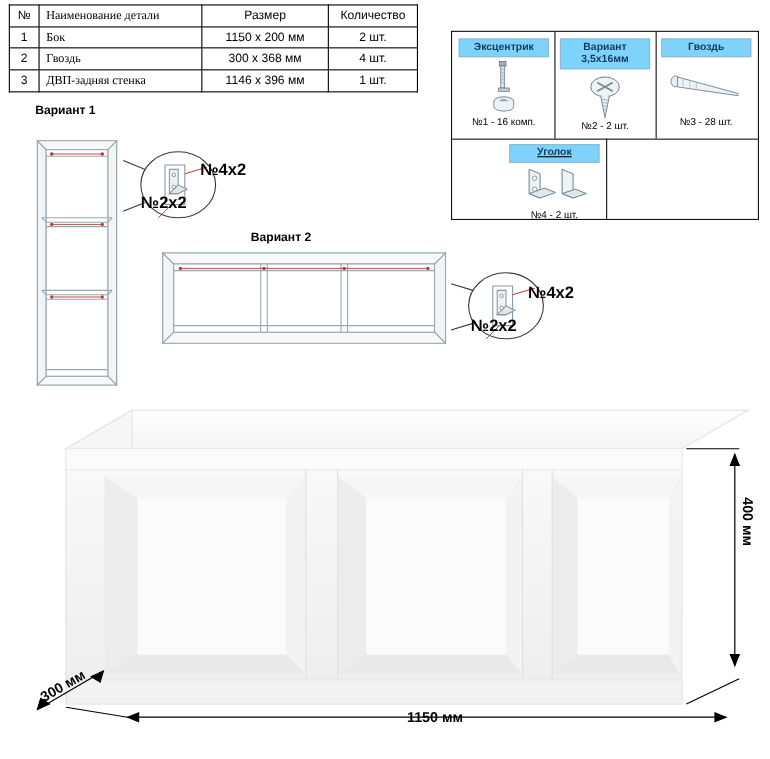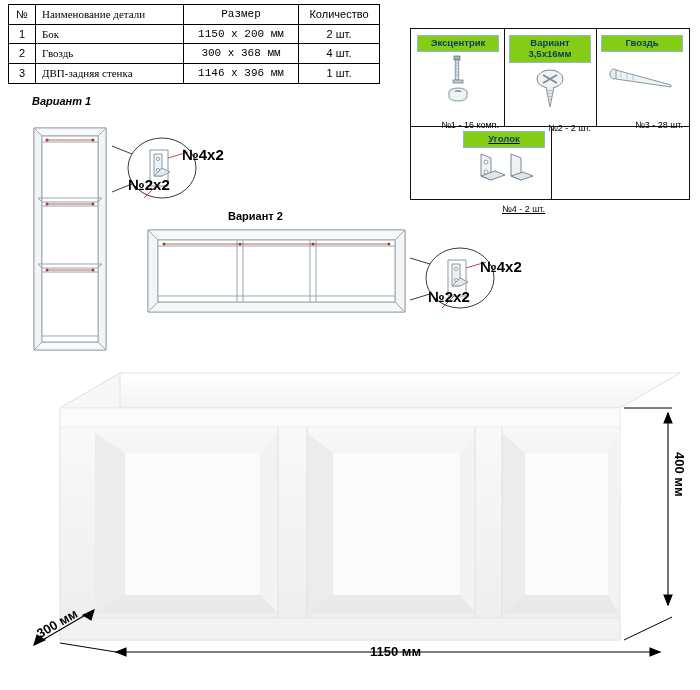--- a/index.html
+++ b/index.html
@@ -22,44 +22,44 @@
   #parts-table th,#parts-table td{
     border:1px solid #000;
     padding:3px 4px;
     text-align:center;
     font-weight:normal;
     line-height:1.15;
   }
   #parts-table th{font-weight:normal;}
   #parts-table td.name,#parts-table th.name{text-align:left;padding-left:6px;font-family:Liberation Serif, serif;}
   #parts-table .num{width:18px;}
-  #parts-table .size{width:106px;font-family:Liberation Mono, monospace;}
+  #parts-table .size{width:106px;}
   #parts-table .qty{width:72px;}
 
   
   #hardware-panel{
     position:absolute;left:410px;top:28px;width:278px;height:170px;
     border:1px solid #111;
     background:#fff;
   }
   .hw-cell{position:absolute;box-sizing:border-box;}
   .hw-title{
-    background:#84cc16;
+    background:#7dd3fc;
     border:1px solid #8fb8d4;
     color:#123a5c;
     font-size:9.5px;
     font-weight:bold;
     text-align:center;
     padding:2px 0 2px 0;
     line-height:1.15;
   }
   .hw-label{
     font-size:9px;
-    text-align:right;
-    margin-top:16px;
+    text-align:center;
+    margin-top:2px;
     white-space:nowrap;
   }
   .hw-art{height:52px;position:relative;}
   .hw-divider{position:absolute;background:#111;}
 
   
   .var-title{font-size:11px;font-weight:bold;}
 
   
   .dim-label{font-size:13px;font-weight:bold;}
@@ -163,21 +163,21 @@
     </div>
     <div class="hw-label">№4 - 2 шт.</div>
   </div>
 
 
   <div class="hw-divider" style="left:93px;top:0;width:1px;height:97px;"></div>
   <div class="hw-divider" style="left:185px;top:0;width:1px;height:97px;"></div>
   <div class="hw-divider" style="left:140px;top:97px;width:1px;height:73px;"></div>
 </div>
 
-<div class="abs var-title" style="left:32px;top:95px;font-style:italic;">Вариант 1</div>
+<div class="abs var-title" style="left:32px;top:95px;">Вариант 1</div>
 
 <svg class="abs" style="left:14px;top:110px;" width="190" height="255" viewBox="0 0 190 255">
 
   <g stroke="#9aa8b0" stroke-width="1" fill="#ffffff">
 
     <path d="M20 18 L92 18 L92 240 L20 240 Z" fill="#fdfdfd"></path>
 
     <path d="M20 18 L28 26 L28 232 L20 240 Z" fill="#f2f4f5"></path>
     <path d="M92 18 L84 26 L84 232 L92 240 Z" fill="#f2f4f5"></path>
     <path d="M20 18 L28 26 L84 26 L92 18 Z" fill="#f7f8f9"></path>

